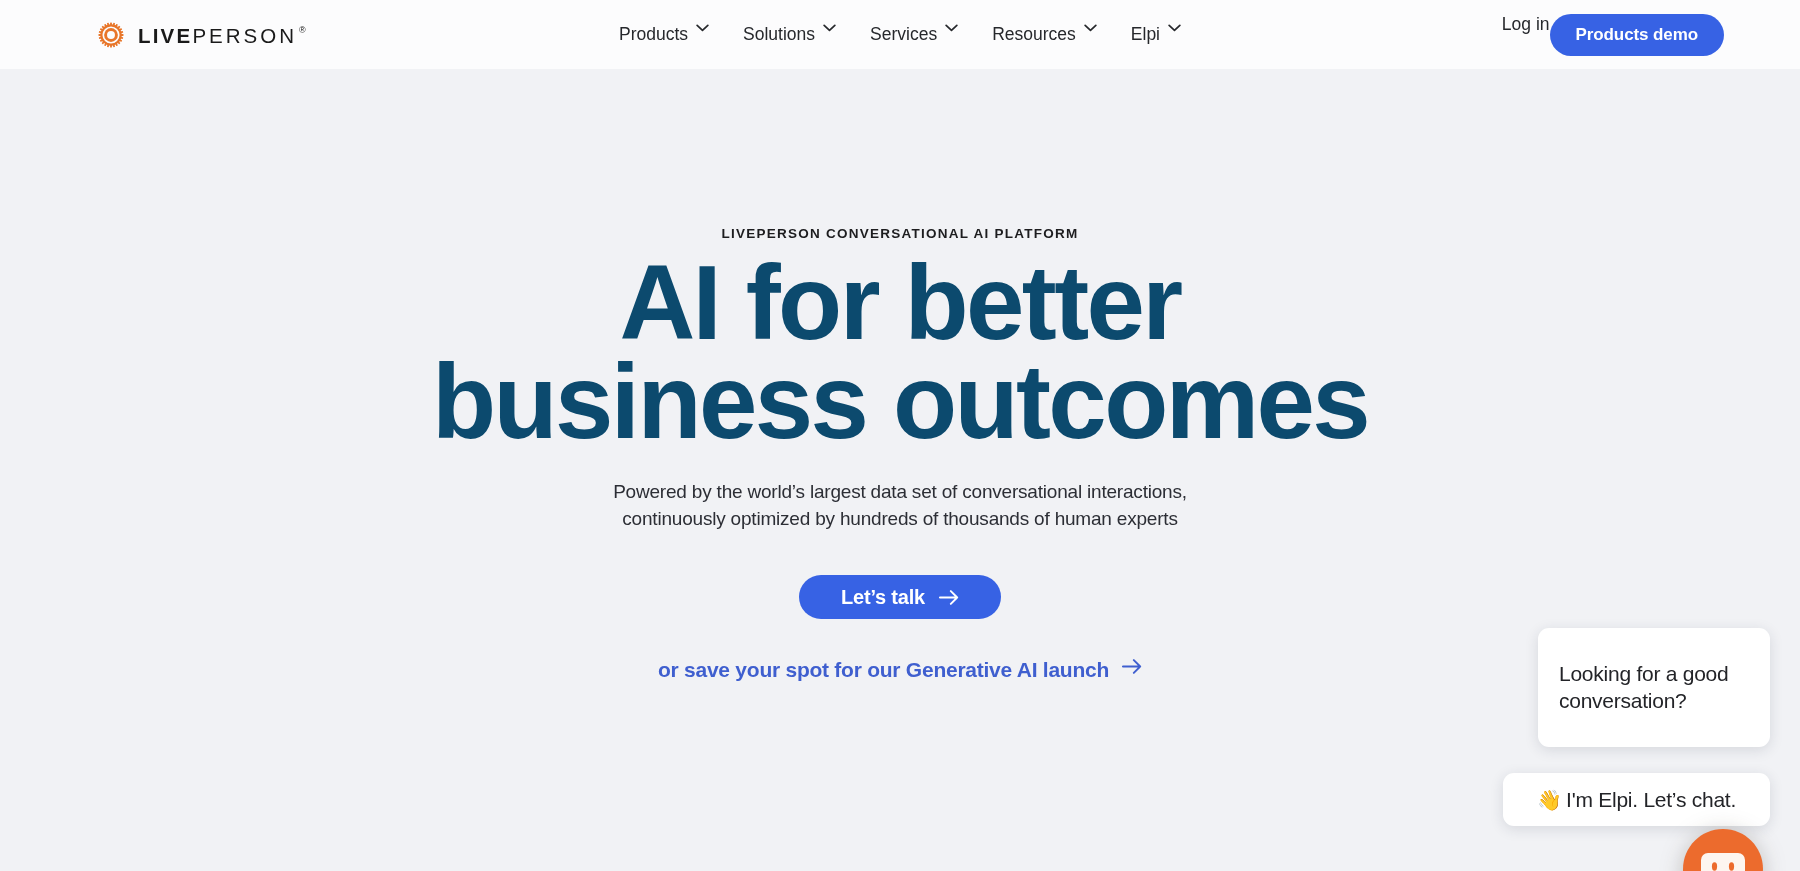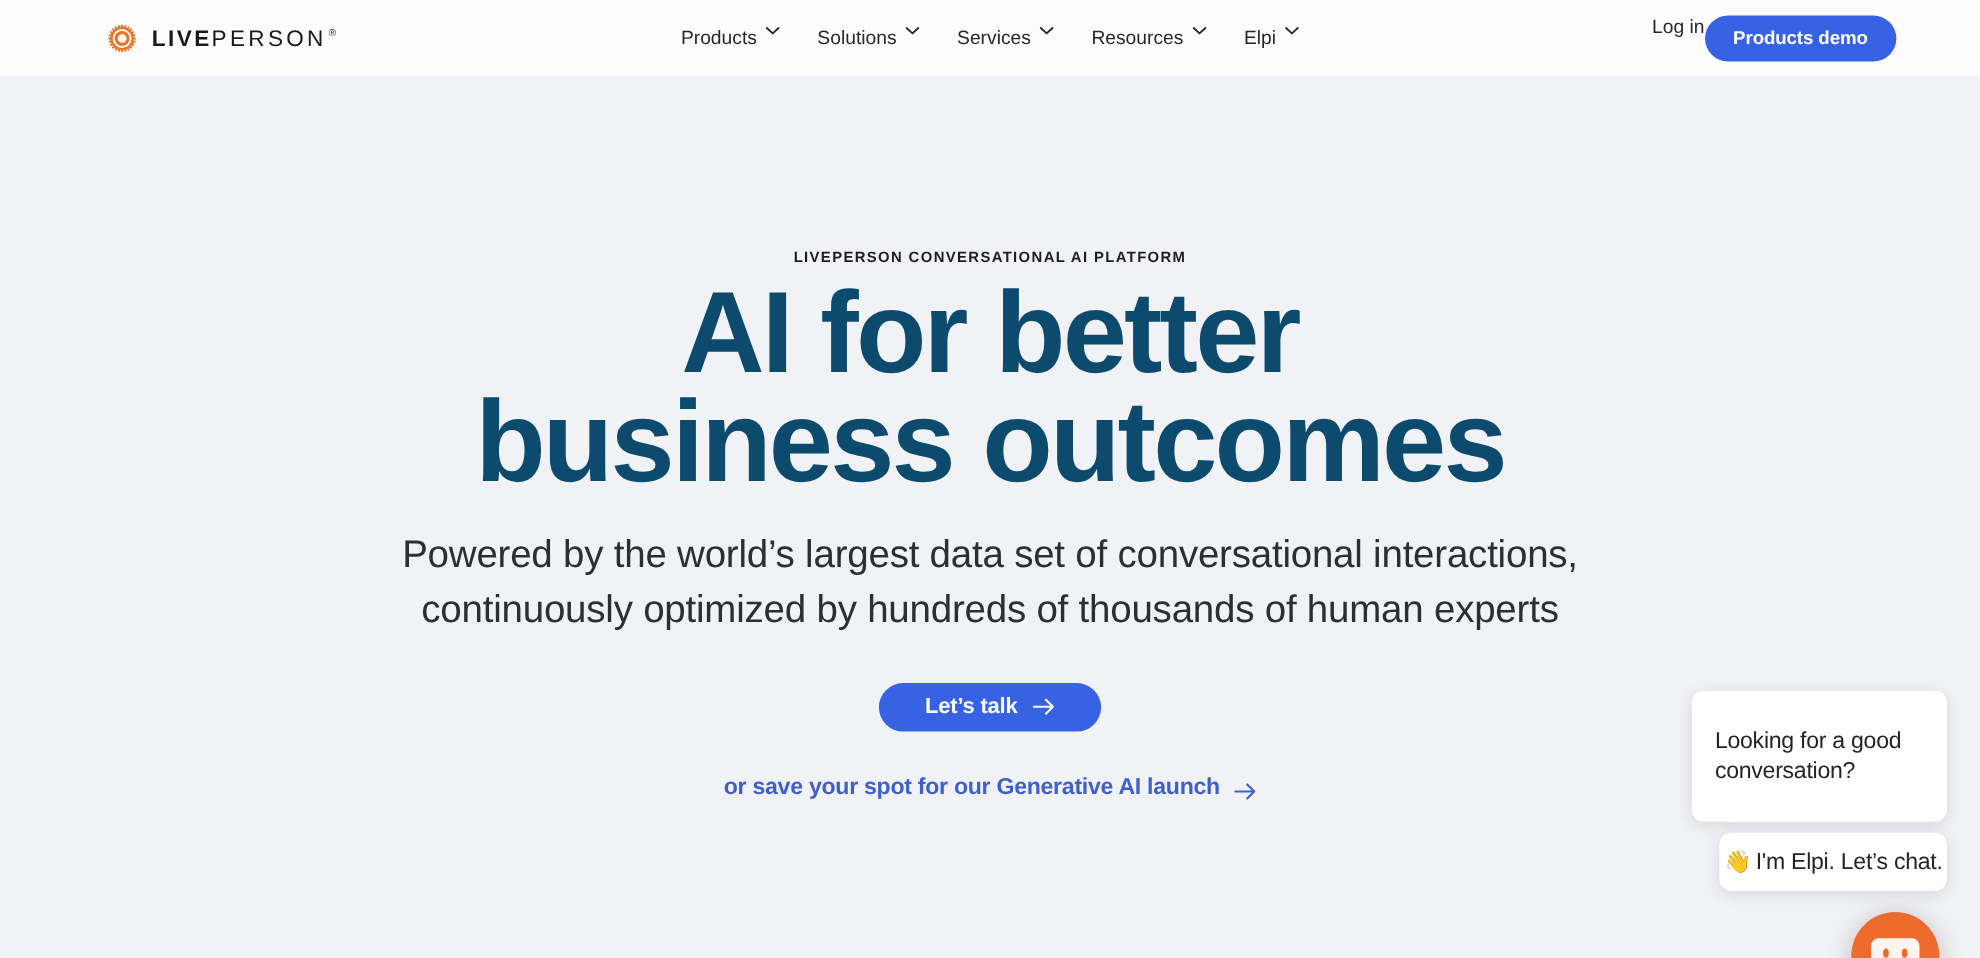--- a/index.html
+++ b/index.html
@@ -100,21 +100,21 @@
   .headline {
     margin-top:13px;
     font-size:105px;
     line-height:0.94;
     font-weight:700;
     letter-spacing:-2.6px;
     color:#0c4a6e;
   }
   .subhead {
     margin-top:28px;
-    font-size:35px;
+    font-size:19px;
     line-height:1.42;
     font-weight:400;
     color:#2c2e35;
     letter-spacing:-0.2px;
   }
   .cta-wrap { margin-top:42px; }
   .cta-btn {
     background:#3762e4;
     color:#fff;
     border:none;
@@ -127,21 +127,21 @@
     letter-spacing:-0.2px;
     cursor:pointer;
     display:inline-flex;
     align-items:center;
     gap:14px;
   }
   .arrow { width:20px; height:17px; display:block; }
   .sub-link {
     margin-top:39px;
     display:inline-flex;
-    align-items:flex-end;
+    align-items:flex-start;
     gap:13px;
     font-size:21px;
     font-weight:700;
     letter-spacing:-0.25px;
     color:#3f5fcf;
     cursor:pointer;
   }
 
   
   .chat-bubbles {
@@ -160,21 +160,21 @@
     padding:32px 21px;
     box-shadow:0 3px 14px rgba(30,35,60,0.13);
     font-size:21px;
     line-height:1.30;
     color:#232428;
     letter-spacing:-0.25px;
     text-align:left;
     cursor:pointer;
   }
   .bubble-1 { width:232px; }
-  .bubble-2 { white-space:nowrap; padding:13px 4px; }
+  .bubble-2 { white-space:nowrap; padding:13px 34px;margin-top:16px; }
   .wave { font-size:20px; margin-right:4px; }
 
   .chat-launcher {
     position:absolute;
     right:33px;
     top:756px;
     width:88px;
     height:88px;
     cursor:pointer;
     z-index:31;

